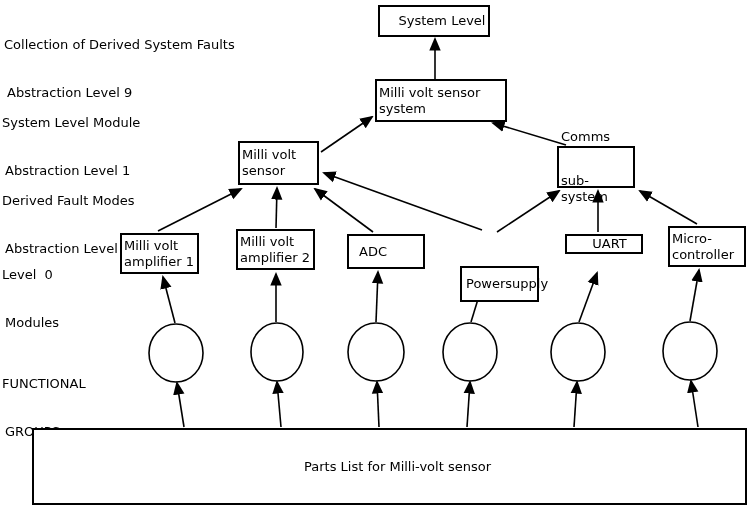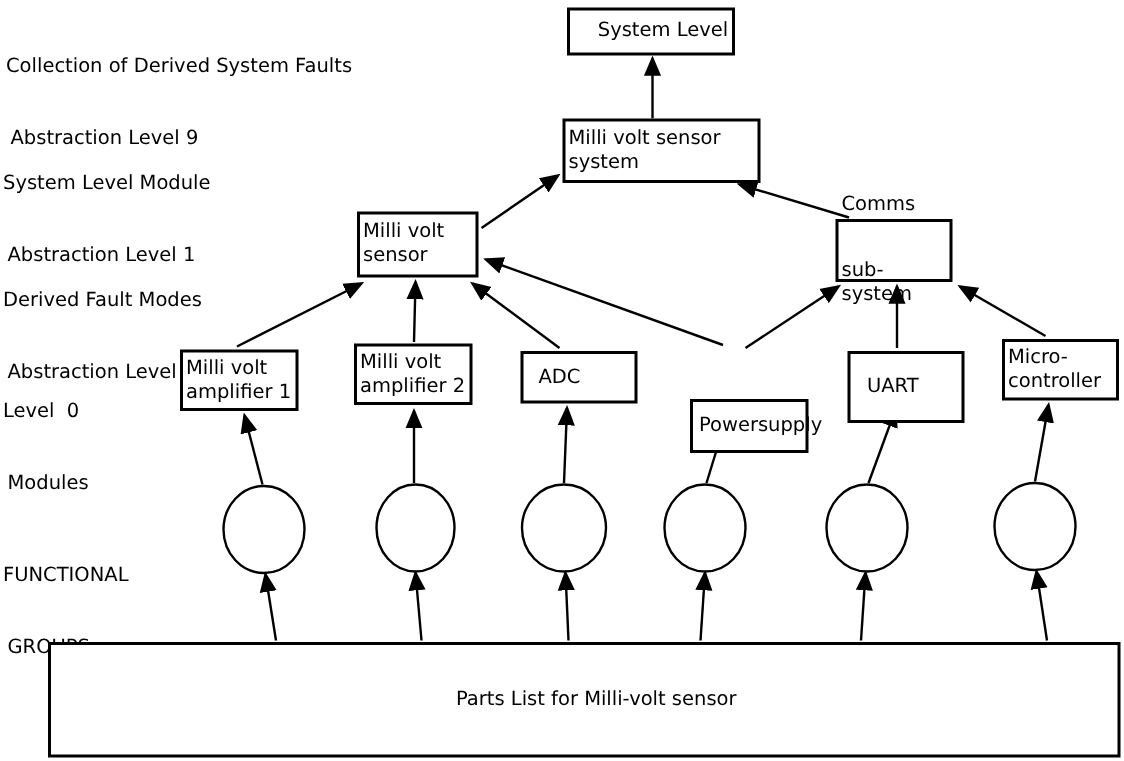--- a/index.html
+++ b/index.html
@@ -133,21 +133,21 @@
   </div>
 
   <div class="box" style="left:347px;top:234px;width:78px;height:35px;padding-left:10px;">
     <span>ADC</span>
   </div>
 
   <div class="box" style="left:460px;top:234px;width:79px;height:36px;padding-left:4px;margin-top:32px;">
     <span>Powersupply</span>
   </div>
 
-  <div class="box" style="left:565px;top:234px;width:78px;height:48px;padding-left:11px;">
+  <div class="box" style="left:565px;top:234px;width:78px;height:20px;padding-left:11px;align-items:center;">
     <span>UART</span>
   </div>
 
   <div class="box center" style="left:32px;top:428px;width:715px;height:77px;">
     <span>Parts List for Milli-volt sensor</span>
   </div>
 
   <div class="box" style="left:668px;top:226px;width:78px;height:41px;">
     <span>Micro-</span>
     <span>controller</span>

